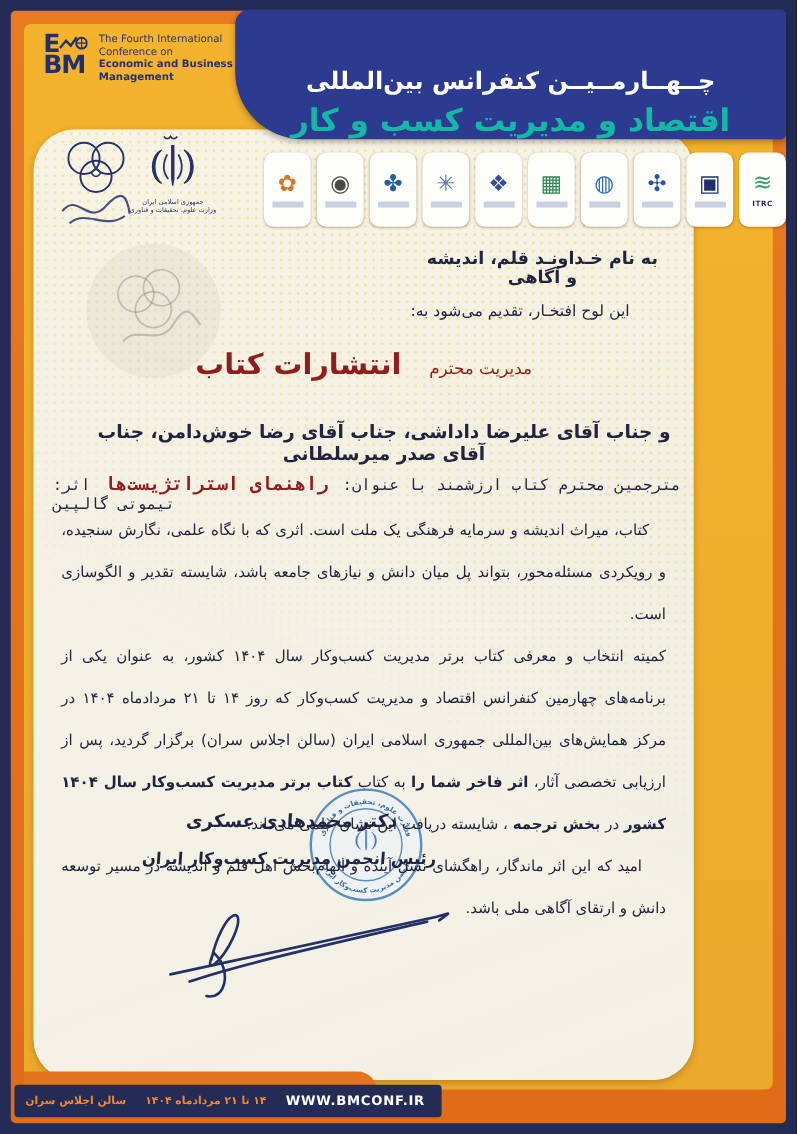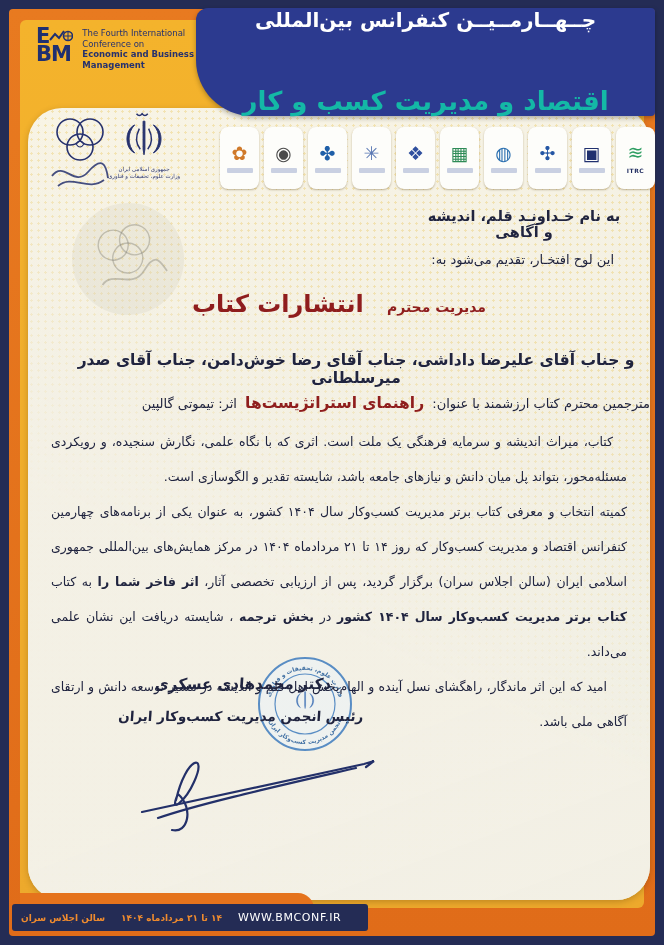--- a/index.html
+++ b/index.html
@@ -3,33 +3,33 @@
 <meta charset="utf-8">
 <style>
   html,body{margin:0;padding:0;background:#111;}
   .scene{position:relative;width:664px;height:945px;background:#242c55;overflow:hidden;
          font-family:"DejaVu Sans",sans-serif;}
   
   .frame-orange{position:absolute;inset:9px;background:linear-gradient(180deg,#e87a20,#e06c19);border-radius:4px;}
   .frame-yellow{position:absolute;left:20px;top:20px;right:20px;bottom:37px;
                 background:linear-gradient(180deg,#f4b32c,#eda92c);border-radius:6px;}
   
-  .paper{position:absolute;left:28px;top:108px;width:622px;height:792px;border-radius:34px;
+  .paper{position:absolute;left:28px;top:108px;width:550px;height:792px;border-radius:34px;
          background:linear-gradient(155deg,#f8f4e5 0%,#f3f0e3 55%,#eaeee3 100%);
          box-shadow:0 2px 6px rgba(60,40,0,.25);}
   .paper::before{content:"";position:absolute;inset:0;border-radius:inherit;z-index:0;
          background-image:radial-gradient(circle,rgba(233,195,80,.34) 1px,rgba(0,0,0,0) 1.4px);
          background-size:7px 7px;}
   .paper::after{content:"";position:absolute;inset:0;border-radius:inherit;z-index:0;
          background:linear-gradient(205deg,rgba(243,240,229,0) 0%,rgba(243,240,229,0) 28%,rgba(243,240,229,.97) 62%),
                     linear-gradient(160deg,rgba(243,240,229,0) 72%,rgba(214,227,213,.55) 100%);}
   
   .banner{position:absolute;left:196px;top:8px;width:459px;height:108px;background:#2c3a8f;
-          border-radius:12px 4px 4px 56px;display:flex;flex-direction:column;justify-content:space-between;
-          align-items:center;gap:24px;z-index:6;box-shadow:0 2px 5px rgba(0,0,0,.3);direction:rtl;}
+          border-radius:12px 4px 4px 56px;display:flex;flex-direction:column;justify-content:flex-end;
+          align-items:center;gap:7px;z-index:6;box-shadow:0 2px 5px rgba(0,0,0,.3);direction:rtl;}
   .banner-line1{color:#ffffff;font-size:20px;font-weight:bold;}
   .banner-line2{color:#14b8a6;font-size:26px;font-weight:bold;letter-spacing:1px;}
   
   .ebm{position:absolute;left:36px;top:28px;display:flex;gap:9px;z-index:5;align-items:flex-start;}
   .ebm-mark{display:flex;flex-direction:column;line-height:.85;color:#203070;}
   .ebm-row{display:flex;align-items:flex-start;}
   .ebm-letters{font-size:21px;font-weight:900;letter-spacing:-1px;}
   .ebm-text{font-size:8.5px;line-height:10.5px;color:#26316e;}
   .ebm-text .ln:nth-child(n+3){font-weight:bold;}
   
@@ -43,47 +43,47 @@
   .emblem-assoc{position:absolute;left:20px;top:6px;z-index:2;}
   .emblem-iran{position:absolute;left:80px;top:2px;z-index:2;display:flex;flex-direction:column;align-items:center;}
   .iran-caption{font-size:5.5px;color:#2a3570;line-height:7px;text-align:center;direction:rtl;}
   .watermark{position:absolute;left:44px;top:95px;width:112px;height:112px;border-radius:50%;z-index:1;
              background:rgba(185,180,163,.16);transform:rotate(-14deg);
              display:flex;align-items:center;justify-content:center;}
   
   .cert{position:absolute;inset:0;direction:rtl;color:#20243f;z-index:3;}
   .line-bismillah{position:absolute;top:100px;right:26px;width:200px;text-align:center;
                   font-size:14.5px;font-weight:bold;}
-  .line-presentation{position:absolute;top:144px;right:36px;width:200px;text-align:right;font-size:13px;}
+  .line-presentation{position:absolute;top:144px;right:36px;width:200px;text-align:left;font-size:13px;}
   .line-recipient{position:absolute;top:182px;left:0;right:0;text-align:center;color:#8f1d1d;}
-  .recipient-prefix{font-size:14px;font-weight:bold;margin-left:18px;}
+  .recipient-prefix{font-size:14px;font-weight:normal;margin-left:18px;}
   .recipient-name{font-size:24px;font-weight:bold;text-align:center;}
   .line-names{position:absolute;top:243px;left:0;right:0;text-align:center;font-size:15.5px;font-weight:bold;padding-left:34px;}
-  .line-subtitle{position:absolute;top:286px;left:16px;right:0;text-align:right;font-size:13px;}
+  .line-subtitle{position:absolute;top:286px;left:16px;right:0;text-align:left;font-size:13px;font-family:Liberation Mono, monospace;}
   .book-title{color:#8f1d1d;font-weight:bold;font-size:15.5px;margin:0 4px;}
   .paras{position:absolute;top:316px;right:23px;left:23px;font-size:12.5px;line-height:35px;text-align:justify;}
   .paras p{margin:0;}
   .paras .p1{text-indent:14px;}
   .paras .p3{text-indent:20px;}
   .paras b{font-weight:bold;}
   
   .sig-block{position:absolute;top:560px;left:88px;width:252px;text-align:center;line-height:32px;
              transform:skewX(-4deg);z-index:4;}
   .signer-name{font-size:15px;font-weight:bold;}
   .signer-title{font-size:13.5px;font-weight:bold;}
   .stamp{position:absolute;left:227px;top:546px;width:100px;height:100px;z-index:2;opacity:.93;}
   .sig-scribble{position:absolute;left:100px;top:630px;width:268px;height:100px;z-index:5;}
   
   .footer-notch{position:absolute;left:20px;top:893px;width:294px;height:32px;background:#e5731c;
                 border-top-right-radius:16px;z-index:7;}
   .footer-bar{position:absolute;left:12px;top:904px;width:356px;height:27px;background:#242c55;
               border-radius:3px;display:flex;align-items:center;padding:0 9px;box-sizing:border-box;
               gap:8px;z-index:8;}
   .footer-venue,.footer-date{color:#ef8b2e;font-size:9px;font-weight:bold;direction:rtl;white-space:nowrap;}
-  .footer-site{color:#ffffff;font-size:11px;font-weight:normal;letter-spacing:.6px;white-space:nowrap;margin-right:18px;}
+  .footer-site{color:#ffffff;font-size:11px;font-weight:bold;letter-spacing:.6px;white-space:nowrap;margin-right:18px;}
   .footer-sep{width:1px;height:13px;background:rgba(255,255,255,.75);}
 </style>
 </head>
 <body>
 
 <div class="scene">
   <div class="frame-orange"></div>
   <div class="frame-yellow"></div>
 
   <div class="ebm">

